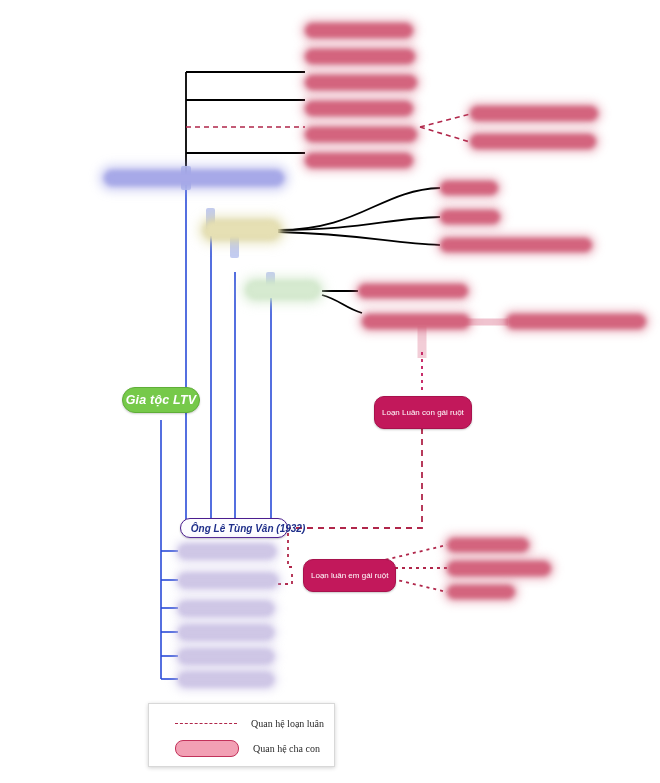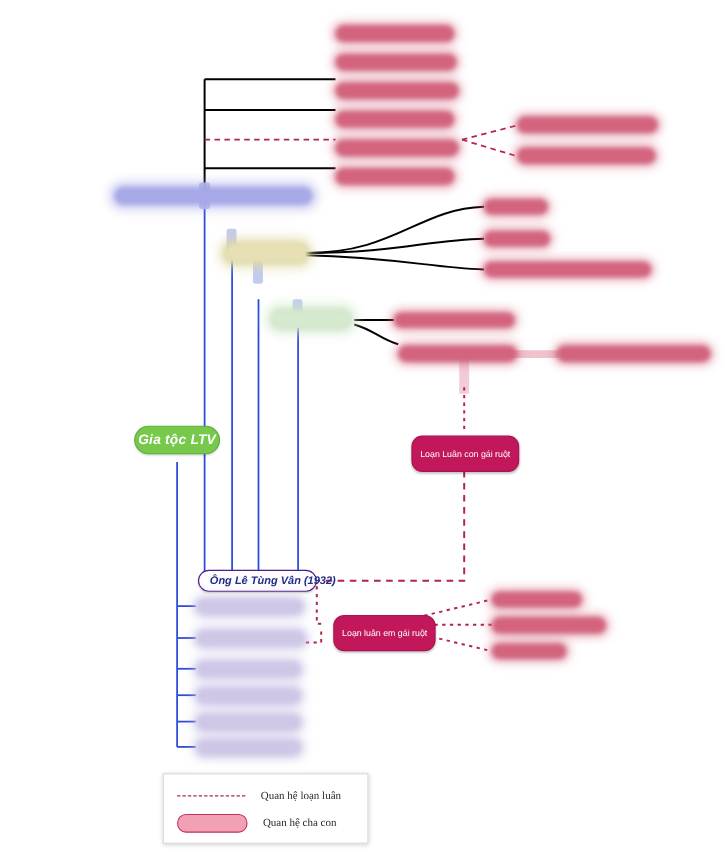--- a/index.html
+++ b/index.html
@@ -53,21 +53,21 @@
             color:#1f2f8a;font-style:italic;font-weight:bold;font-size:10px;
             box-shadow:0 1px 2px rgba(0,0,0,.22);padding-left:28px;}
   .badge{background:#c2185b;border:1.4px solid #a8124d;border-radius:10px;
          color:#fff;font-size:8px;height:33px;padding:13px 7px;
          box-shadow:0 1px 2px rgba(0,0,0,.22);}
 
   
   #legend{position:absolute;left:148px;top:703px;width:185px;height:62px;
           background:#fff;border:1px solid #d8d8d8;
           box-shadow:0 1px 4px rgba(0,0,0,.18);}
-  .lg-row{position:absolute;left:12px;display:flex;align-items:center;}
+  .lg-row{position:absolute;left:26px;display:flex;align-items:center;}
   .lg-row .lab{margin-left:14px;font-family:"Liberation Serif",serif;
                font-size:10px;color:#2a2a2a;white-space:nowrap;}
   .lg-dash{width:62px;height:0;border-top:1.6px dashed #b0264a;}
   .lg-pill{width:62px;height:15px;border-radius:8px;background:#f2a0b4;
            border:1.8px solid #c2325a;}
 </style>
 </head>
 <body>
 
 <div id="stage">

